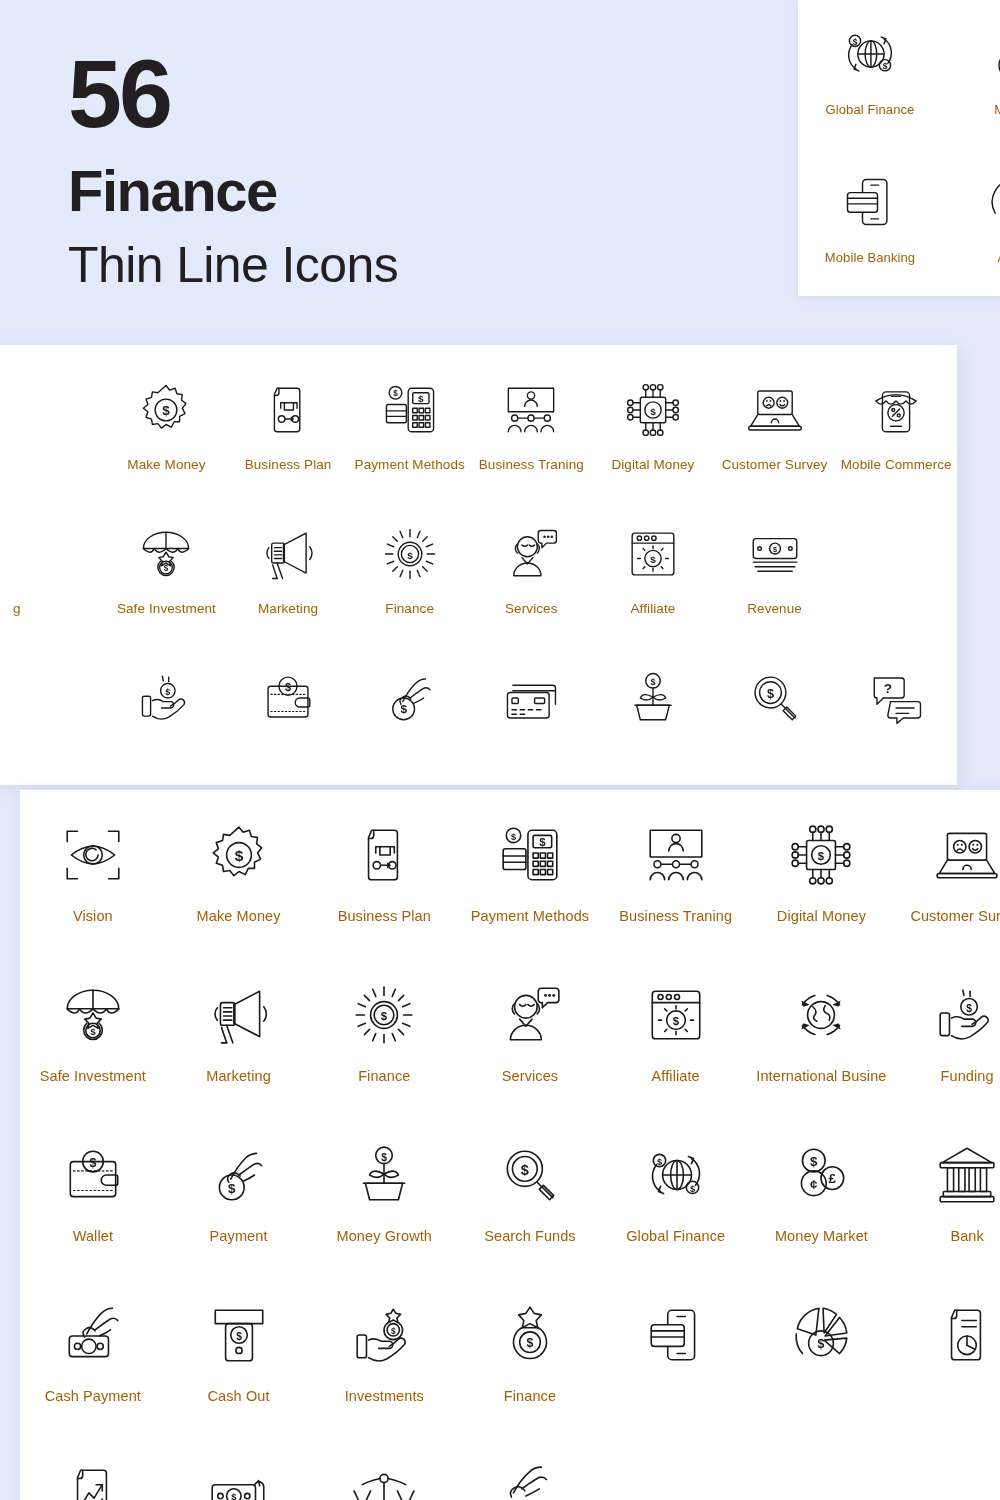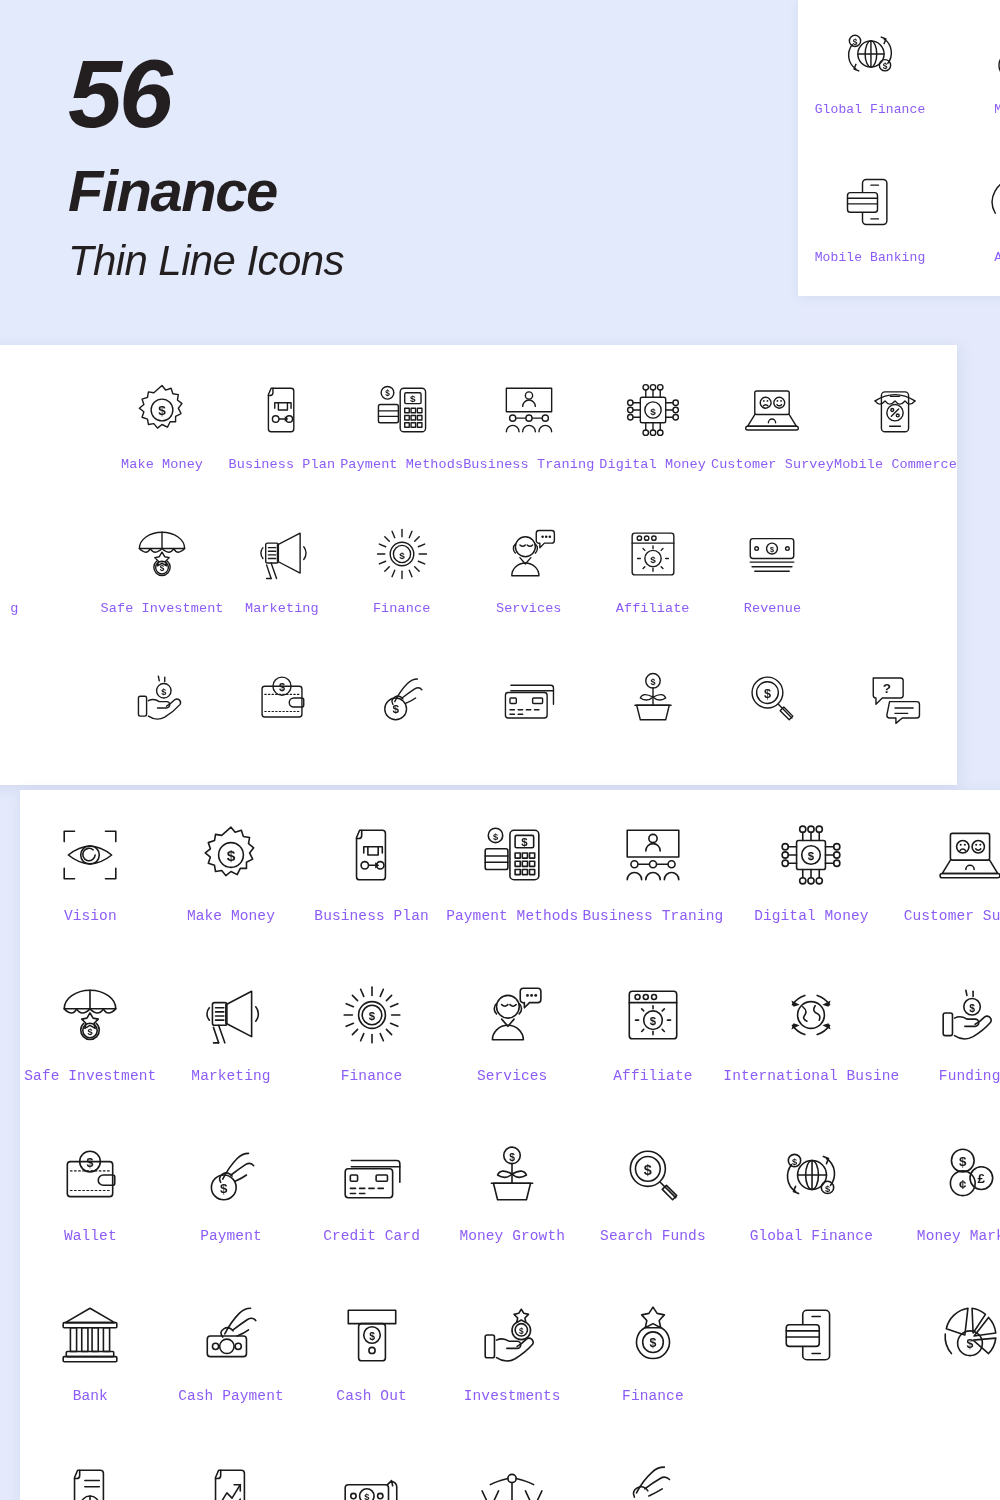--- a/index.html
+++ b/index.html
@@ -8,35 +8,34 @@
     background:#e3eafc;
     font-family:"Liberation Sans","DejaVu Sans",sans-serif;
     -webkit-font-smoothing:antialiased;
   }
   .stage{position:absolute;inset:0;background:#e4eafb;}
 
   
   .header-band{
     position:absolute;left:0;top:0;width:798px;height:345px;
     background:#e3eafc;
-    font-style:italic;
   }
   .hdr-count{
     position:absolute;left:68px;top:48px;
     font-size:97px;line-height:.95;font-weight:bold;color:#231f20;
     letter-spacing:-3px;
   }
   .hdr-title{
     position:absolute;left:68px;top:162px;
     font-size:58px;line-height:1;font-weight:bold;color:#231f20;
     letter-spacing:-1.5px;
   }
   .hdr-sub{
     position:absolute;left:68px;top:240px;
-    font-size:42px;line-height:1;font-weight:normal;color:#231f20;
+    font-size:50px;line-height:1;font-weight:normal;color:#231f20;
     letter-spacing:-.6px;
   }
 
   
   .card{position:absolute;background:#ffffff;}
 
   
   .card-topright{
     left:798px;top:0;width:230px;height:296px;
     box-shadow:0 2px 10px rgba(90,110,170,.10);
@@ -71,23 +70,22 @@
   .cell{
     display:flex;flex-direction:column;align-items:center;justify-content:flex-start;
     height:144px;
   }
   .cell .glyph{
     width:58px;height:58px;display:flex;align-items:center;justify-content:center;
     margin-top:18px;
   }
   .cell .glyph svg{width:58px;height:58px;display:block;}
   .cell .lbl{
-    margin-top:18px;font-size:13.5px;color:#8b5cf6;white-space:nowrap;
+    margin-top:18px;font-size:13.5px;color:#a16207;white-space:nowrap;
     letter-spacing:.1px;
-    font-family:Liberation Mono, monospace;
   }
 
   .cell-lg{height:160px;}
   .cell-lg .glyph{width:66px;height:66px;margin-top:16px;}
   .cell-lg .glyph svg{width:66px;height:66px;}
   .cell-lg .lbl{margin-top:20px;font-size:14.5px;}
 
   .cell-tr{height:148px;}
   .cell-tr .glyph{width:60px;height:60px;margin-top:24px;}
   .cell-tr .glyph svg{width:60px;height:60px;}
@@ -831,38 +829,20 @@
             <path class="s" d="M24 36 q6-12 14-20 q5-5 11-5"></path>
             <path class="s" d="M32 32 q8-6 14-10 q5-3 8 1"></path>
             <path class="s" d="M36 38 q7-3 11-6"></path>
           </svg>
         </span>
         <span class="lbl">Payment</span>
       </div>
       <div class="cell cell-lg">
         <span class="glyph">
           <svg viewBox="0 0 64 64">
-            <path class="s" d="M12 18 h44 a3 3 0 0 1 3 3 v18"></path>
-            <line class="s" x1="12" y1="24" x2="59" y2="24"></line>
-            <rect class="s" x="6" y="26" width="46" height="28" rx="3" style="fill:#fff"></rect>
-            <rect class="s" x="11" y="32" width="7" height="6" rx="1"></rect>
-            <rect class="s" x="36" y="32" width="11" height="6" rx="1"></rect>
-            <line class="s" x1="11" y1="45" x2="16" y2="45"></line>
-              <line class="s" x1="20" y1="45" x2="25" y2="45"></line>
-            <line class="s" x1="29" y1="45" x2="34" y2="45"></line>
-              <line class="s" x1="38" y1="45" x2="43" y2="45"></line>
-            <line class="s" x1="11" y1="50" x2="16" y2="50"></line>
-              <line class="s" x1="20" y1="50" x2="25" y2="50"></line>
-          </svg>
-        </span>
-        <span class="lbl">Credit Card</span>
-      </div>
-      <div class="cell cell-lg">
-        <span class="glyph">
-          <svg viewBox="0 0 64 64">
             <circle class="s" cx="32" cy="13" r="8"></circle>
             <text x="32" y="18" font-size="10">$</text>
             <line class="s" x1="32" y1="21" x2="32" y2="40"></line>
             <path class="s" d="M32 31 q-11-6 -14 1 q8 5 14-1z"></path>
             <path class="s" d="M32 31 q11-6 14 1 q-8 5-14-1z"></path>
             <path class="s" d="M14 40 h36 l-4 16 H18z"></path>
             <line class="s" x1="12" y1="40" x2="52" y2="40"></line>
           </svg>
         </span>
         <span class="lbl">Money Growth</span>

